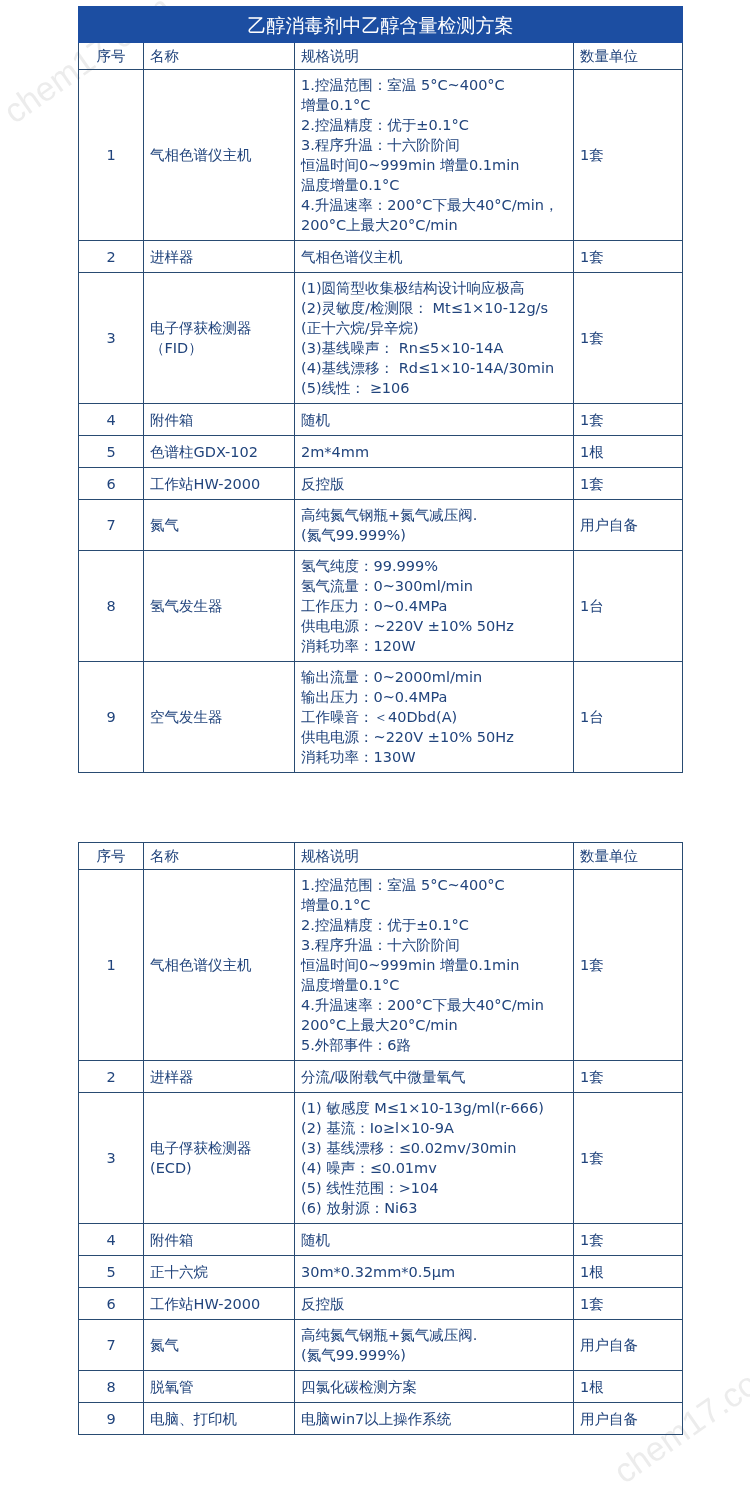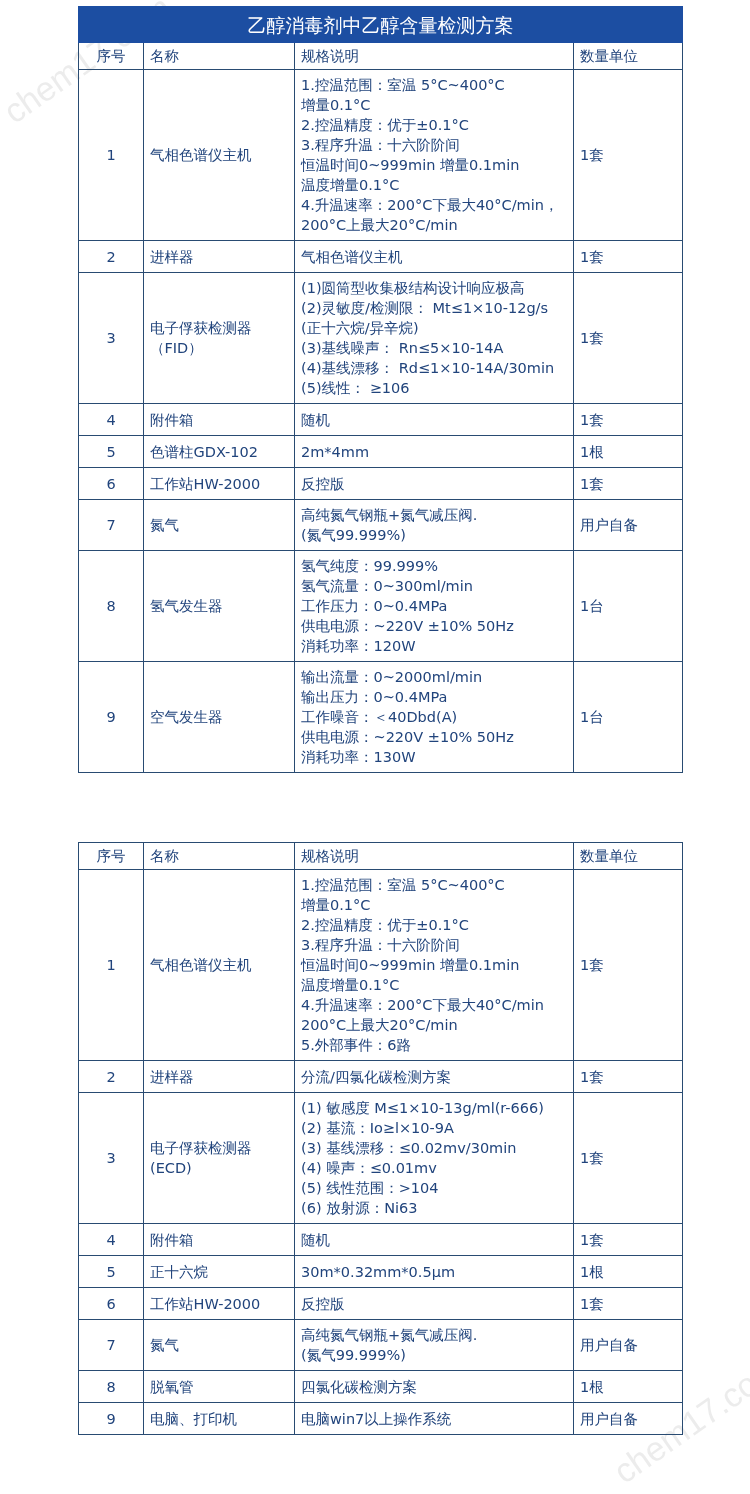--- a/index.html
+++ b/index.html
@@ -145,21 +145,21 @@
 恒温时间0~999min 增量0.1min
 温度增量0.1°C
 4.升温速率：200°C下最大40°C/min
 200°C上最大20°C/min
 5.外部事件：6路</td>
         <td>1套</td>
       </tr>
       <tr style="height:32px">
         <td class="no">2</td>
         <td class="name">进样器</td>
-        <td class="spec">分流/四氯化碳检测方案</td>
+        <td class="spec">分流/吸附载气中微量氧气</td>
         <td>1套</td>
       </tr>
       <tr style="height:autopx">
         <td class="no">3</td>
         <td class="name">电子俘获检测器
 (ECD)</td>
         <td class="spec">(1) 敏感度 M≤1×10-13g/ml(r-666)
 (2) 基流：Io≥l×10-9A
 (3) 基线漂移：≤0.02mv/30min
 (4) 噪声：≤0.01mv

